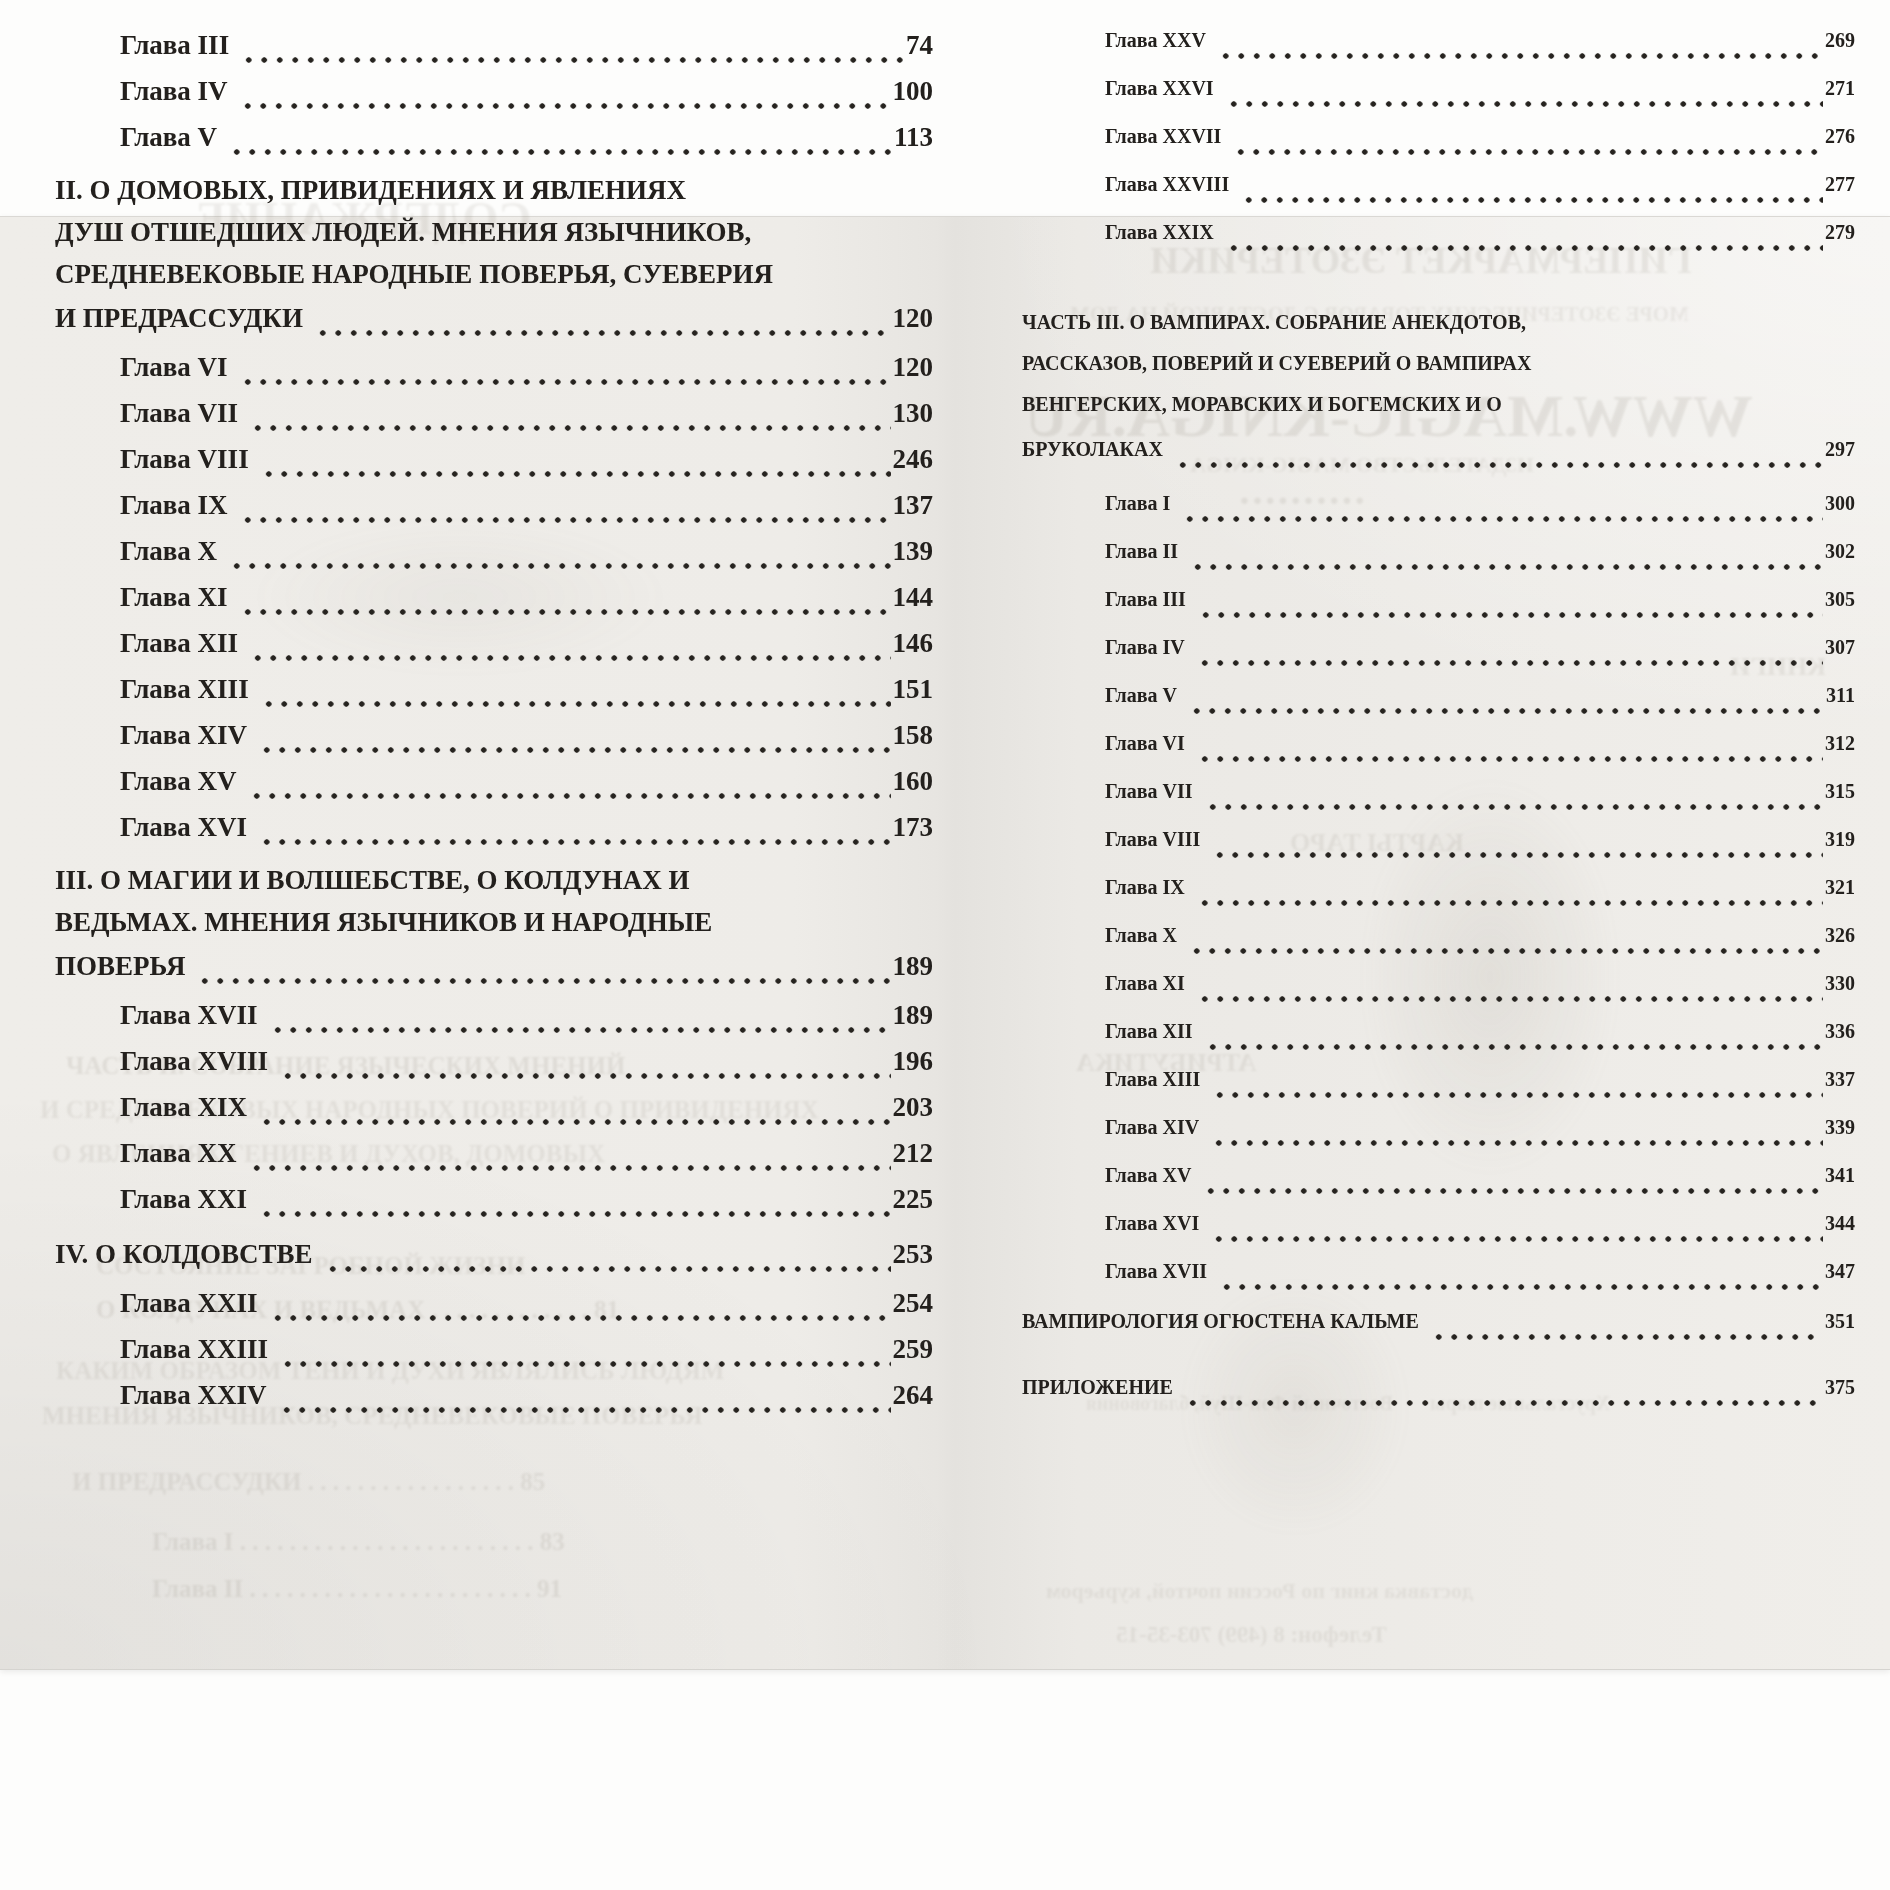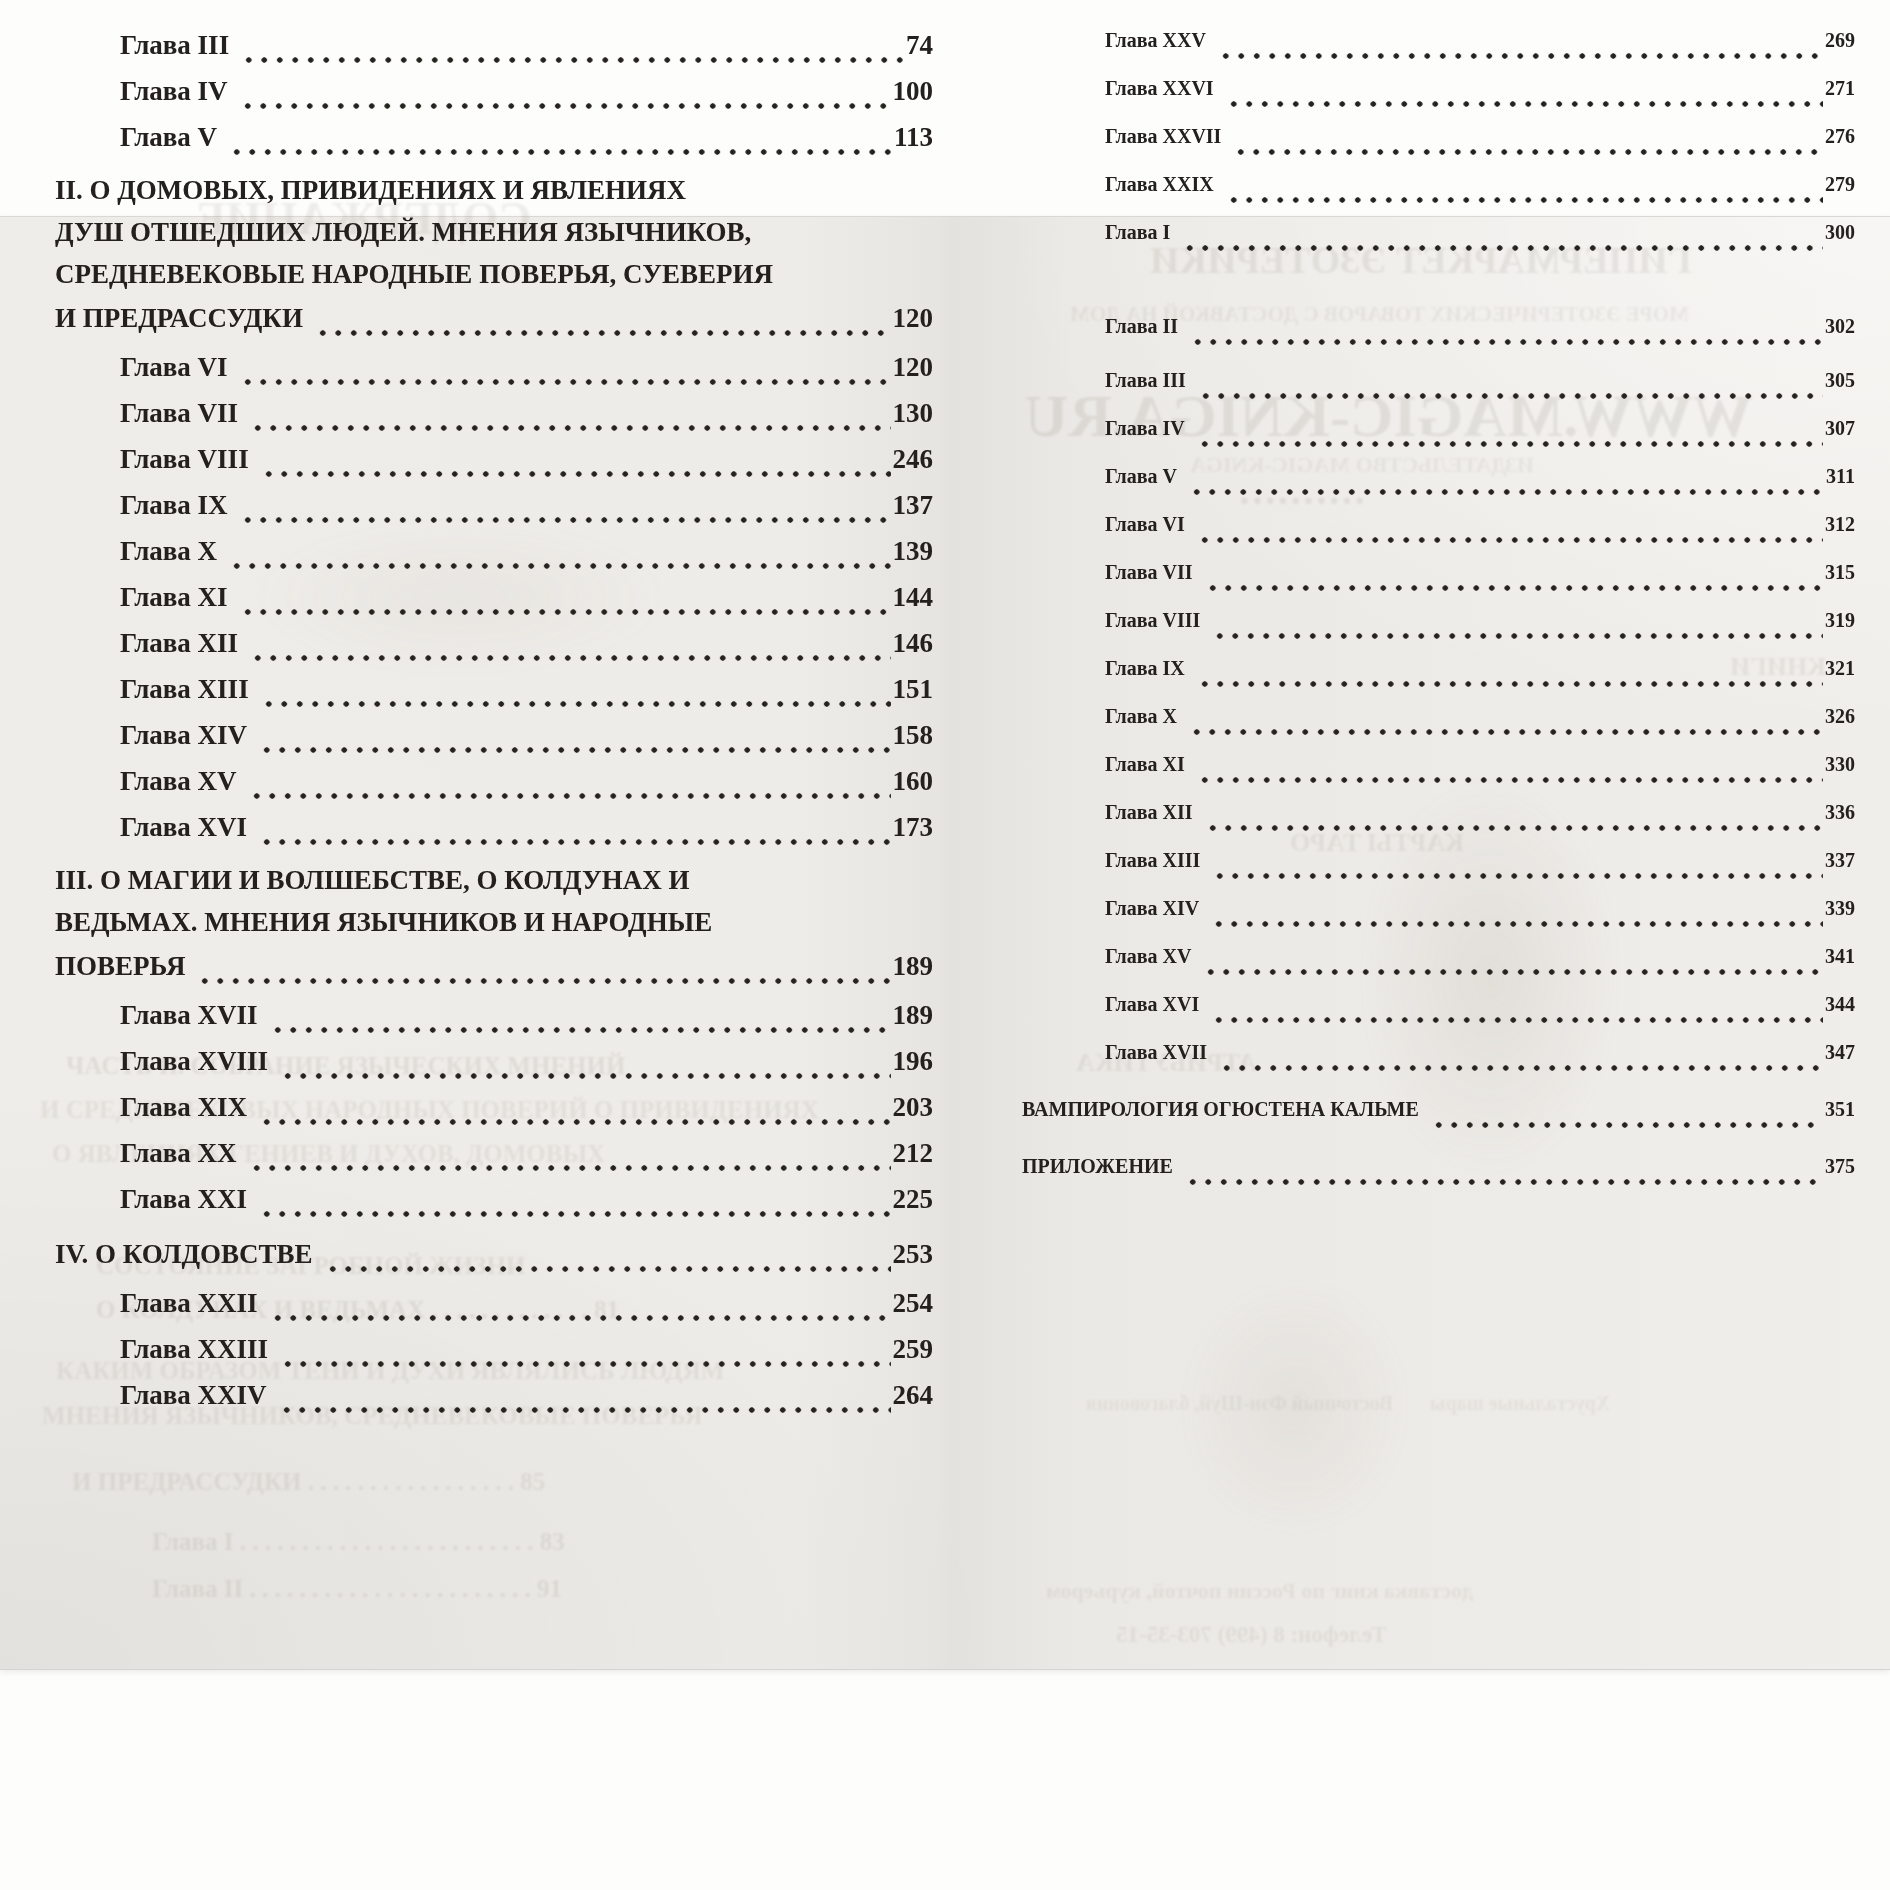--- a/index.html
+++ b/index.html
@@ -312,23 +312,40 @@
       </div>
       <div class="toc-entry chapter">
         <div class="dot-row">
           <span class="lab">Глава XXVII</span>
           <span class="leader"></span>
           <span class="pg">276</span>
         </div>
       </div>
       <div class="toc-entry chapter">
         <div class="dot-row">
+          <span class="lab">Глава XXVIII</span>
+          <span class="leader"></span>
+          <span class="pg">277</span>
+        </div>
+      </div>
+      <div class="toc-entry chapter">
+        <div class="dot-row">
           <span class="lab">Глава XXIX</span>
           <span class="leader"></span>
           <span class="pg">279</span>
+        </div>
+      </div>
+      <div class="toc-entry section">
+        <div class="sec-line">ЧАСТЬ III. О ВАМПИРАХ.  СОБРАНИЕ АНЕКДОТОВ,</div>
+        <div class="sec-line">РАССКАЗОВ, ПОВЕРИЙ  И СУЕВЕРИЙ О ВАМПИРАХ</div>
+        <div class="sec-line">ВЕНГЕРСКИХ, МОРАВСКИХ И БОГЕМСКИХ И О</div>
+        <div class="dot-row">
+          <span class="lab">БРУКОЛАКАХ</span>
+          <span class="leader"></span>
+          <span class="pg">297</span>
         </div>
       </div>
       <div class="toc-entry chapter">
         <div class="dot-row">
           <span class="lab">Глава I</span>
           <span class="leader"></span>
           <span class="pg">300</span>
         </div>
       </div>
       <div class="toc-entry chapter">

